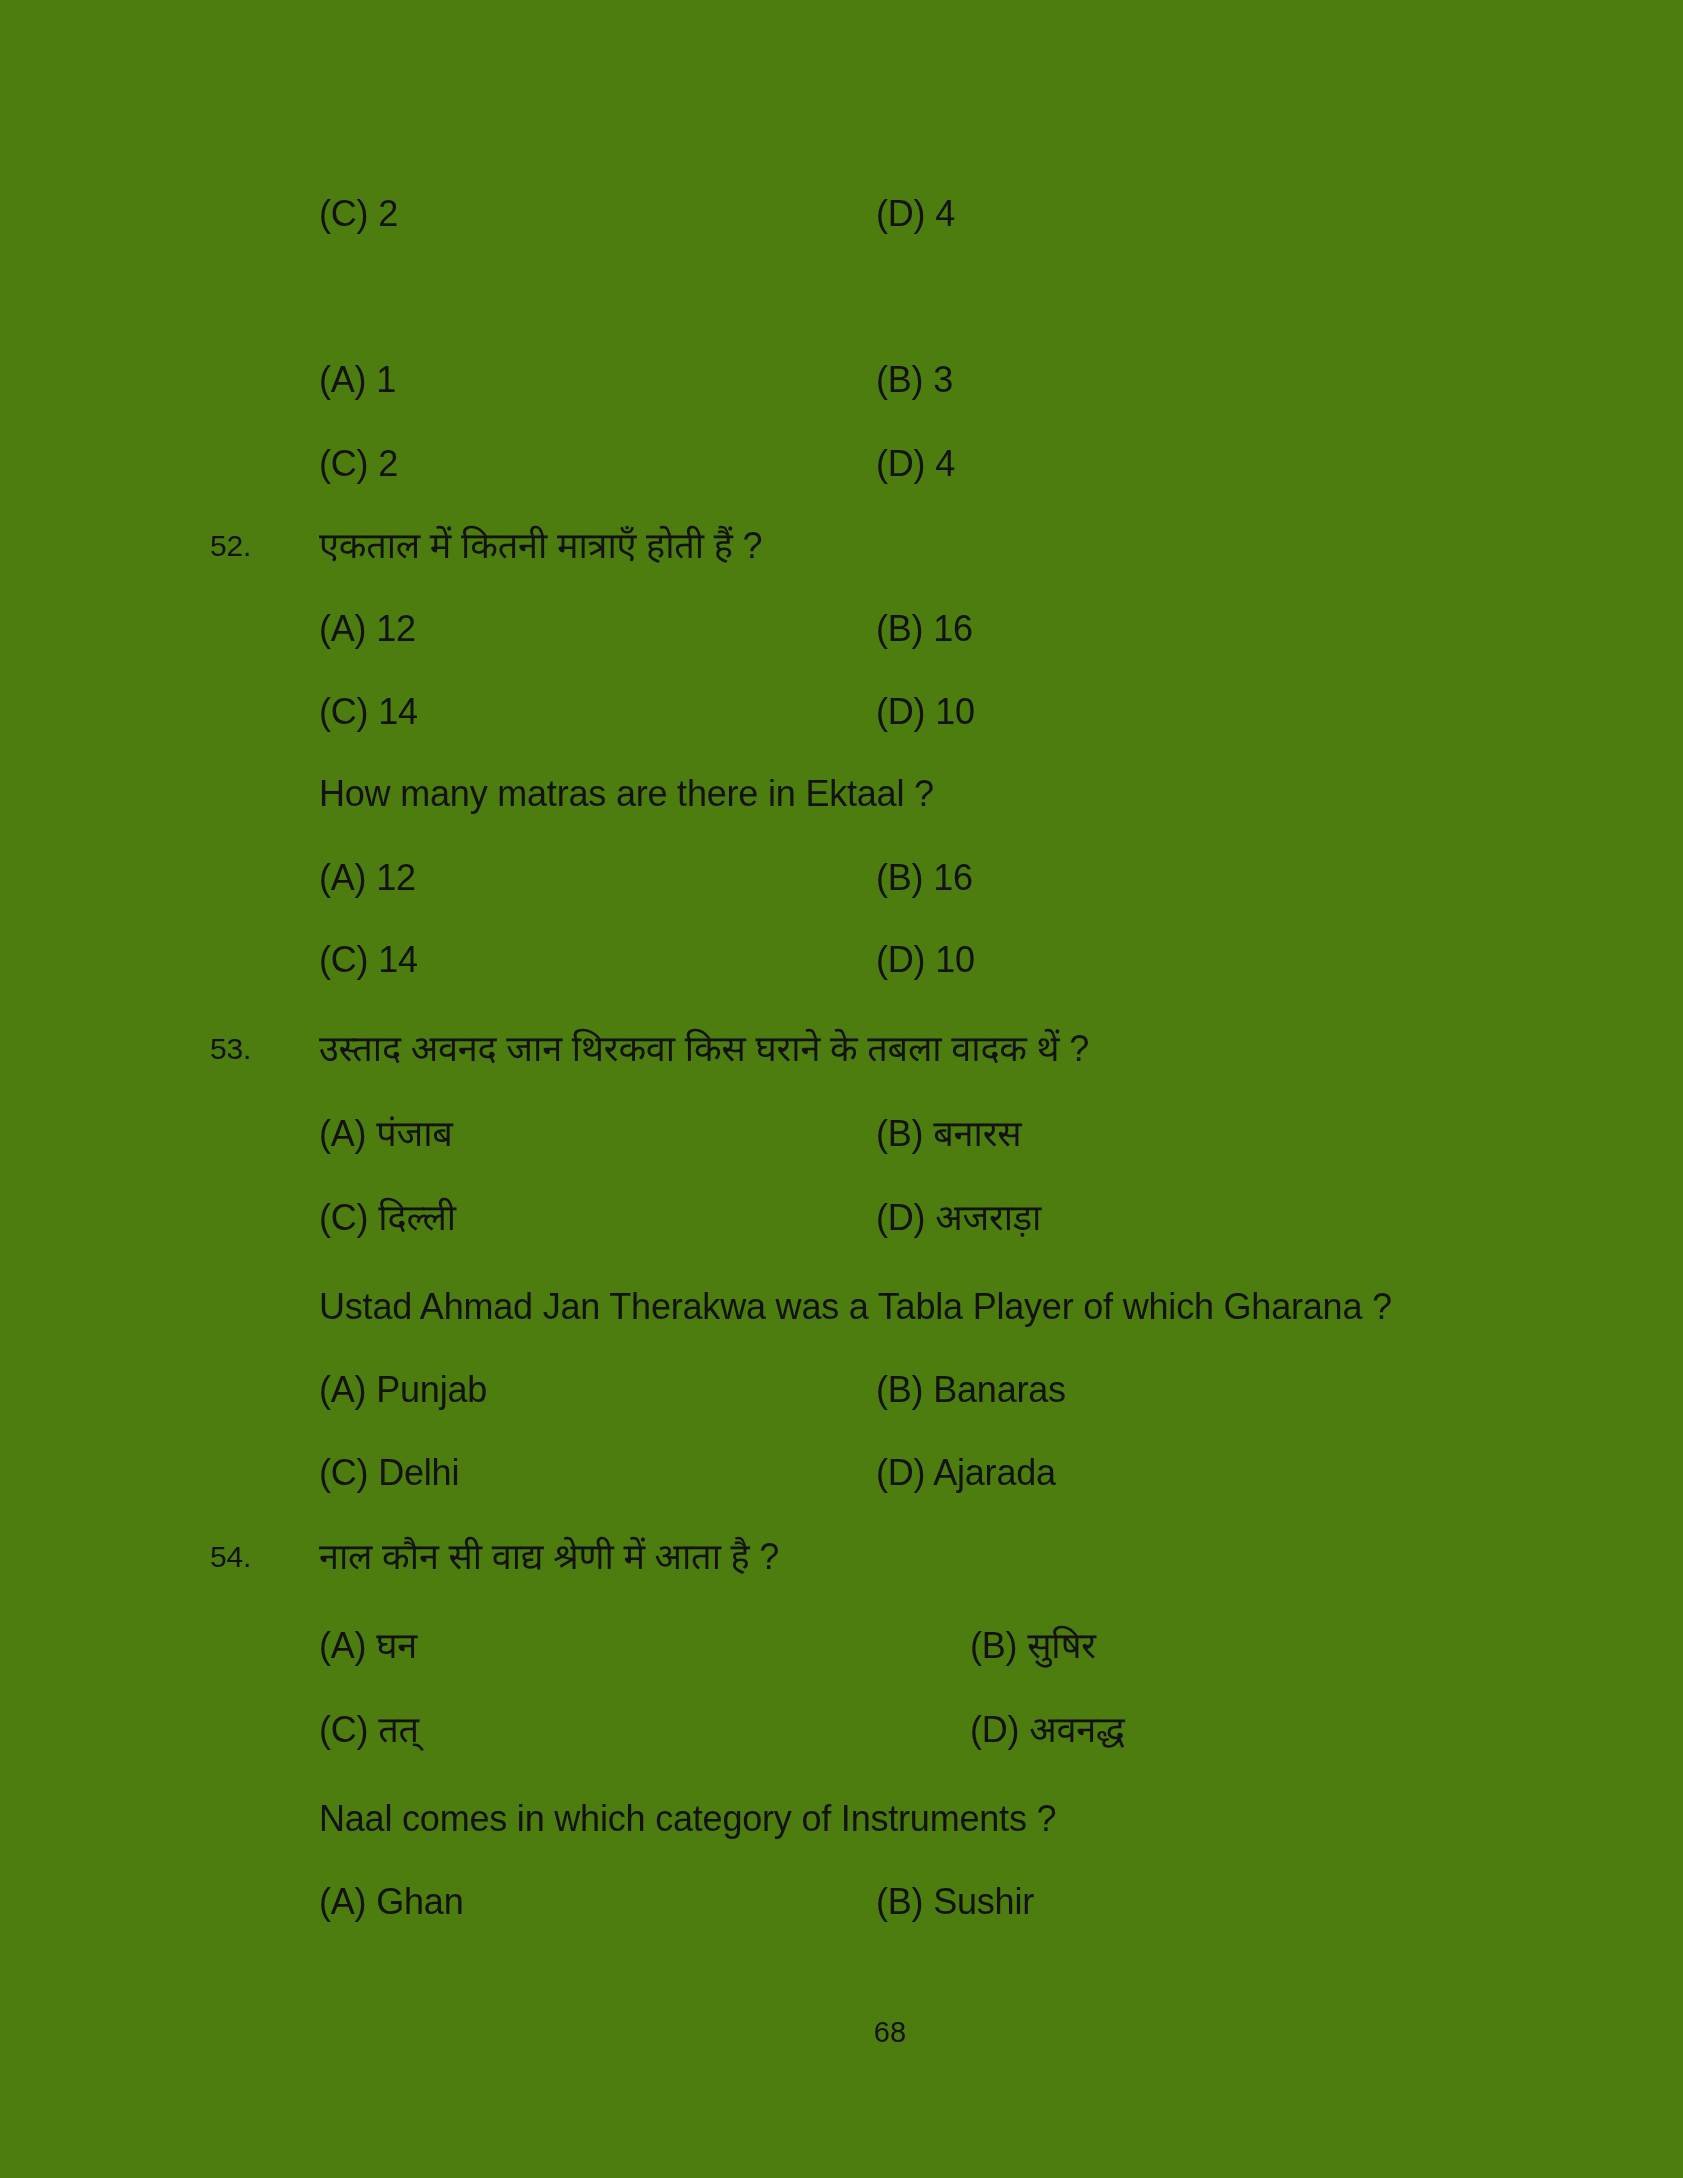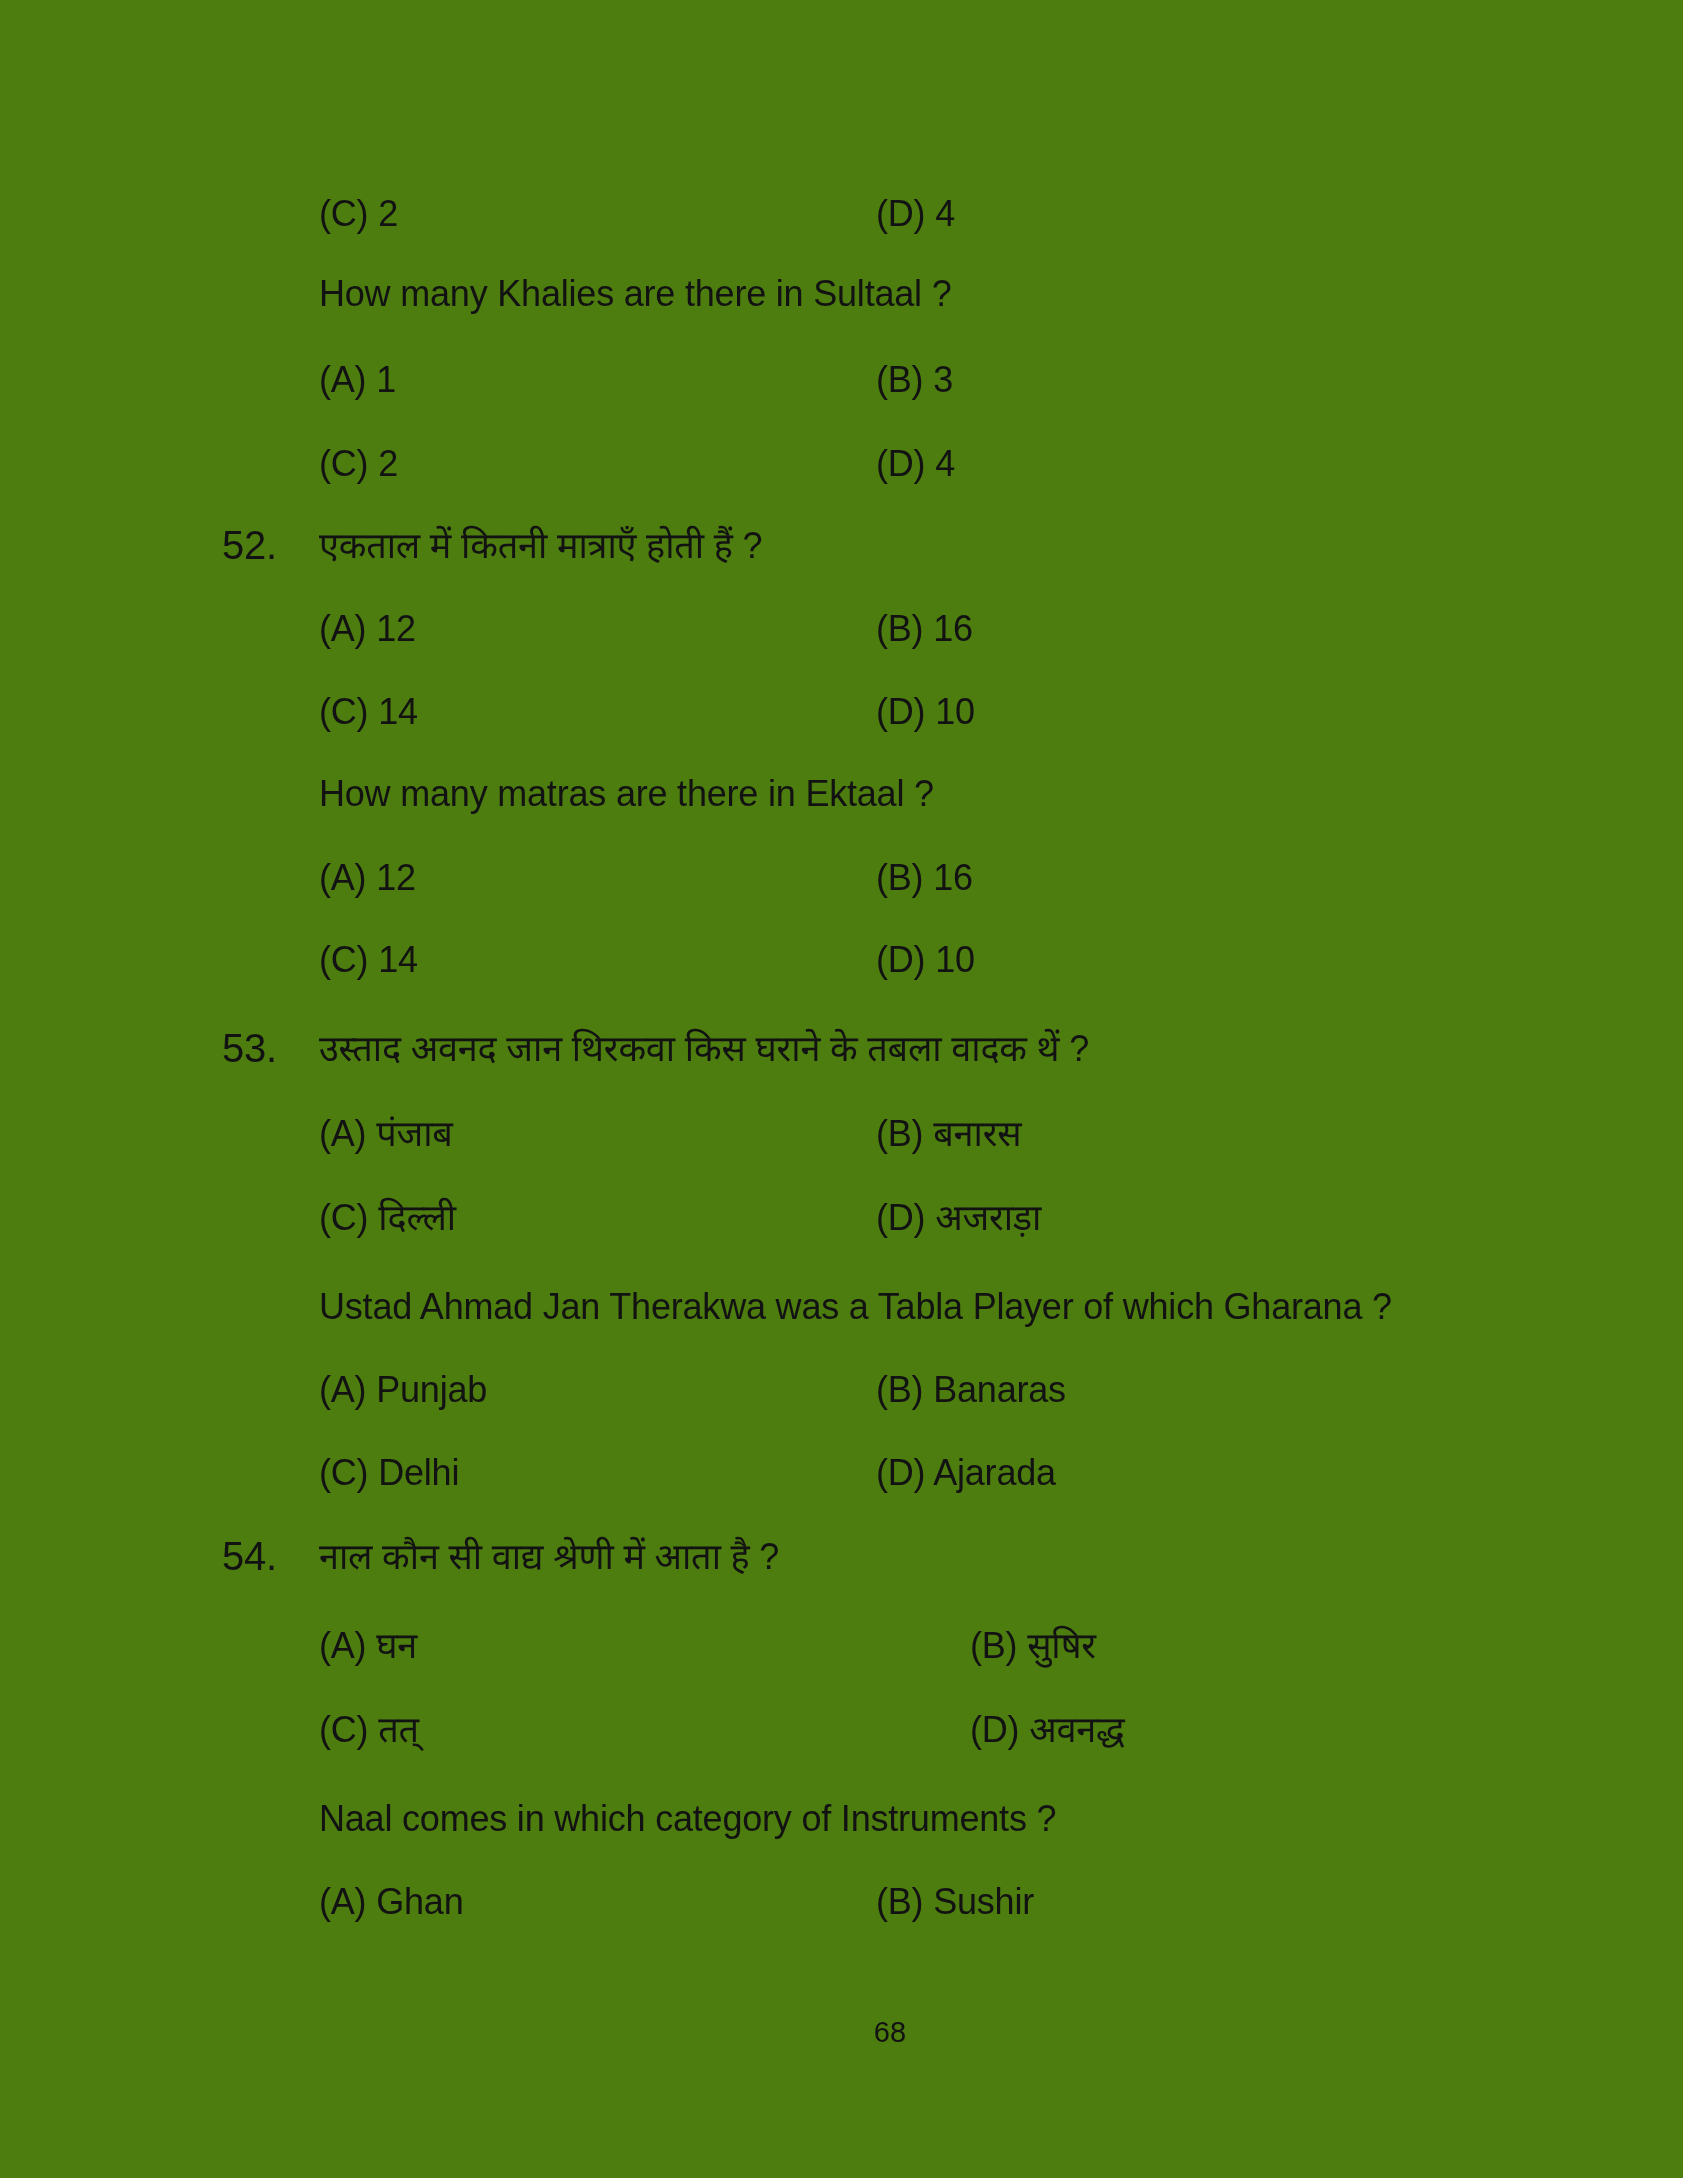--- a/index.html
+++ b/index.html
@@ -24,21 +24,21 @@
     width: 1683px;
     height: 63px;
     font-size: 36px;
     line-height: 55px;
     white-space: nowrap;
     letter-spacing: -0.2px;
   }
   .opt-left  { position: absolute; left: 319px; }
   .opt-right { position: absolute; left: 876px; }
   .opt-right.wide { left: 970px; text-align: center; }
-  .q-num  { position: absolute; left: 222px; font-size: 40px; }
+  .q-num  { position: absolute; left: 210px; font-size: 30px; }
   .q-text { position: absolute; left: 319px; }
   .footer {
     position: absolute;
     top: 2016px;
     left: 0;
     width: 1683px;
     padding-left: 97px;
     text-align: center;
     font-size: 29px;
     color: #121212;
@@ -47,23 +47,20 @@
 </head>
 <body>
 
 <div class="page">
 
   <div class="row" style="top:186px">
     <span class="opt-left">(C) 2</span>
     <span class="opt-right">(D) 4</span>
   </div>
 
-  <div class="row" style="top:266px">
-    <span class="q-text">How many Khalies are there in Sultaal ?</span>
-  </div>
 
   <div class="row" style="top:352px">
     <span class="opt-left">(A) 1</span>
     <span class="opt-right">(B) 3</span>
   </div>
 
   <div class="row" style="top:436px">
     <span class="opt-left">(C) 2</span>
     <span class="opt-right">(D) 4</span>
   </div>

